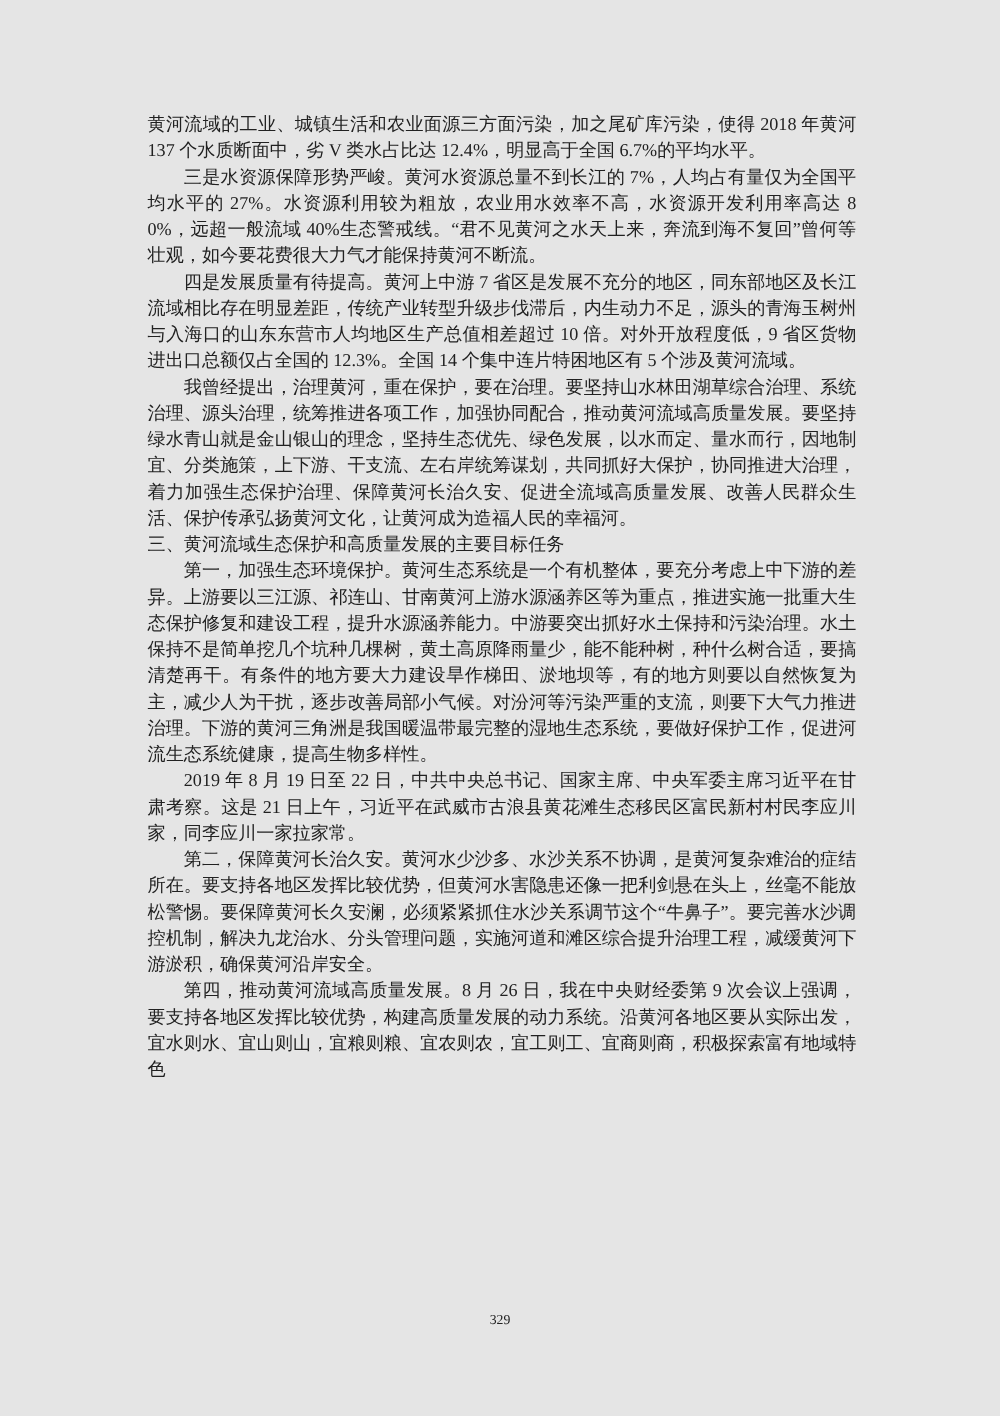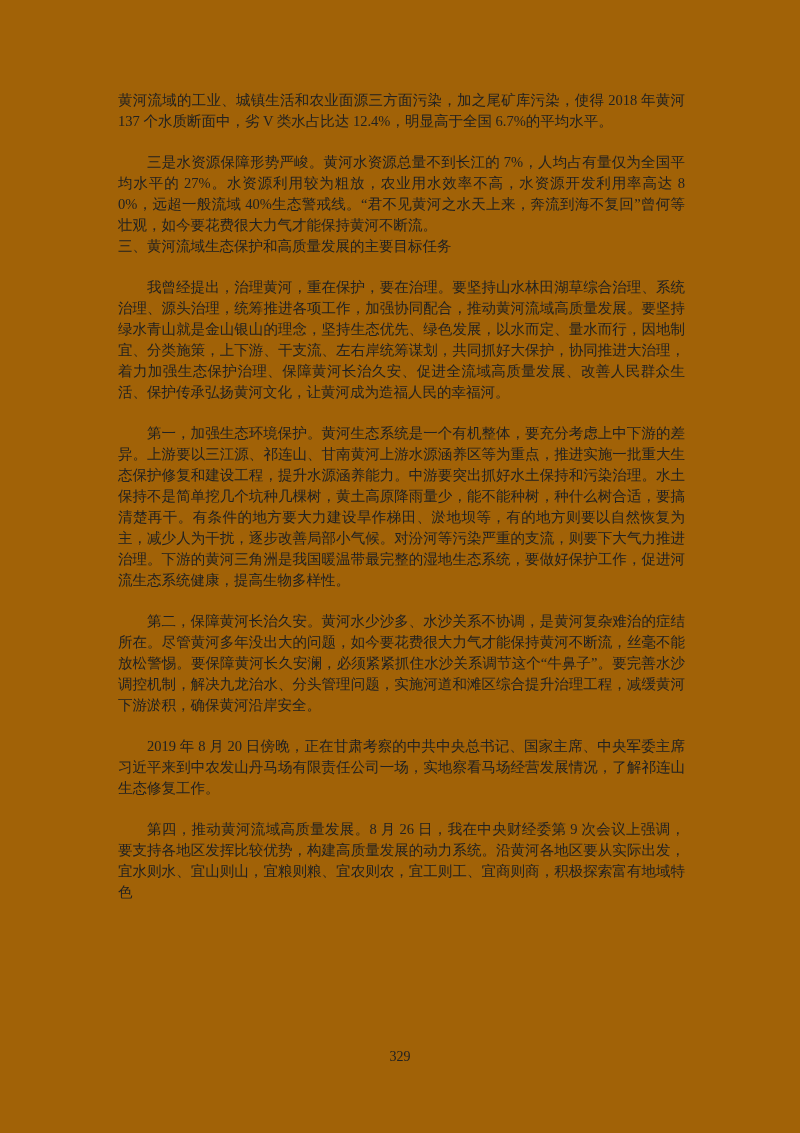--- a/index.html
+++ b/index.html
@@ -7,61 +7,62 @@
     width: 800px;
     height: 1133px;
     background: #ffffff;
     position: relative;
     overflow: hidden;
     font-family: "Liberation Serif", "DejaVu Serif", serif;
   }
   .page {
     position: absolute;
     inset: 0;
-    background: #a16207;
+    background: #e5e5e5;
   }
   .text-body {
     position: absolute;
     left: 118px;
     top: 90px;
     width: 567px;
     font-size: 14.5px;
     line-height: 21px;
     color: #212121;
     text-align: justify;
   }
   .para {
     margin: 0;
     padding: 0;
     text-indent: 0;
     word-break: break-all;
   }
-  .para.indent { text-indent: 2em; margin-top: 20px; }
+  .para.indent { text-indent: 2em; }
   .para.heading { text-indent: 0; font-weight: normal; }
   .footer {
     position: absolute;
     left: 0;
     right: 0;
     top: 1048px;
     text-align: center;
-    font-size: 14px;
+    font-size: 11px;
     line-height: 17px;
     color: #212121;
   }
 </style>
 </head>
 <body>
 
 <div class="page">
   <div class="text-body" id="paragraphs">
       <p class="para">黄河流域的工业、城镇生活和农业面源三方面污染，加之尾矿库污染，使得 2018 年黄河 137 个水质断面中，劣 V 类水占比达 12.4%，明显高于全国 6.7%的平均水平。</p>
       <p class="para indent">三是水资源保障形势严峻。黄河水资源总量不到长江的 7%，人均占有量仅为全国平均水平的 27%。水资源利用较为粗放，农业用水效率不高，水资源开发利用率高达 80%，远超一般流域 40%生态警戒线。“君不见黄河之水天上来，奔流到海不复回”曾何等壮观，如今要花费很大力气才能保持黄河不断流。</p>
+      <p class="para indent">四是发展质量有待提高。黄河上中游 7 省区是发展不充分的地区，同东部地区及长江流域相比存在明显差距，传统产业转型升级步伐滞后，内生动力不足，源头的青海玉树州与入海口的山东东营市人均地区生产总值相差超过 10 倍。对外开放程度低，9 省区货物进出口总额仅占全国的 12.3%。全国 14 个集中连片特困地区有 5 个涉及黄河流域。</p>
+      <p class="para indent">我曾经提出，治理黄河，重在保护，要在治理。要坚持山水林田湖草综合治理、系统治理、源头治理，统筹推进各项工作，加强协同配合，推动黄河流域高质量发展。要坚持绿水青山就是金山银山的理念，坚持生态优先、绿色发展，以水而定、量水而行，因地制宜、分类施策，上下游、干支流、左右岸统筹谋划，共同抓好大保护，协同推进大治理，着力加强生态保护治理、保障黄河长治久安、促进全流域高质量发展、改善人民群众生活、保护传承弘扬黄河文化，让黄河成为造福人民的幸福河。</p>
       <p class="para heading">三、黄河流域生态保护和高质量发展的主要目标任务</p>
-      <p class="para indent">我曾经提出，治理黄河，重在保护，要在治理。要坚持山水林田湖草综合治理、系统治理、源头治理，统筹推进各项工作，加强协同配合，推动黄河流域高质量发展。要坚持绿水青山就是金山银山的理念，坚持生态优先、绿色发展，以水而定、量水而行，因地制宜、分类施策，上下游、干支流、左右岸统筹谋划，共同抓好大保护，协同推进大治理，着力加强生态保护治理、保障黄河长治久安、促进全流域高质量发展、改善人民群众生活、保护传承弘扬黄河文化，让黄河成为造福人民的幸福河。</p>
       <p class="para indent">第一，加强生态环境保护。黄河生态系统是一个有机整体，要充分考虑上中下游的差异。上游要以三江源、祁连山、甘南黄河上游水源涵养区等为重点，推进实施一批重大生态保护修复和建设工程，提升水源涵养能力。中游要突出抓好水土保持和污染治理。水土保持不是简单挖几个坑种几棵树，黄土高原降雨量少，能不能种树，种什么树合适，要搞清楚再干。有条件的地方要大力建设旱作梯田、淤地坝等，有的地方则要以自然恢复为主，减少人为干扰，逐步改善局部小气候。对汾河等污染严重的支流，则要下大气力推进治理。下游的黄河三角洲是我国暖温带最完整的湿地生态系统，要做好保护工作，促进河流生态系统健康，提高生物多样性。</p>
-      <p class="para indent">第二，保障黄河长治久安。黄河水少沙多、水沙关系不协调，是黄河复杂难治的症结所在。尽管黄河多年没出大的问题，如今要花费很大力气才能保持黄河不断流，丝毫不能放松警惕。要保障黄河长久安澜，必须紧紧抓住水沙关系调节这个“牛鼻子”。要完善水沙调控机制，解决九龙治水、分头管理问题，实施河道和滩区综合提升治理工程，减缓黄河下游淤积，确保黄河沿岸安全。</p>
-      <p class="para indent">2019 年 8 月 20 日傍晚，正在甘肃考察的中共中央总书记、国家主席、中央军委主席习近平来到中农发山丹马场有限责任公司一场，实地察看马场经营发展情况，了解祁连山生态修复工作。</p>
+      <p class="para indent">2019 年 8 月 19 日至 22 日，中共中央总书记、国家主席、中央军委主席习近平在甘肃考察。这是 21 日上午，习近平在武威市古浪县黄花滩生态移民区富民新村村民李应川家，同李应川一家拉家常。</p>
+      <p class="para indent">第二，保障黄河长治久安。黄河水少沙多、水沙关系不协调，是黄河复杂难治的症结所在。要支持各地区发挥比较优势，但黄河水害隐患还像一把利剑悬在头上，丝毫不能放松警惕。要保障黄河长久安澜，必须紧紧抓住水沙关系调节这个“牛鼻子”。要完善水沙调控机制，解决九龙治水、分头管理问题，实施河道和滩区综合提升治理工程，减缓黄河下游淤积，确保黄河沿岸安全。</p>
       <p class="para indent">第四，推动黄河流域高质量发展。8 月 26 日，我在中央财经委第 9 次会议上强调，要支持各地区发挥比较优势，构建高质量发展的动力系统。沿黄河各地区要从实际出发，宜水则水、宜山则山，宜粮则粮、宜农则农，宜工则工、宜商则商，积极探索富有地域特色</p>
     </div>
   <div class="footer">
     <span>329</span>
   </div>
 </div>
 
 </body></html>

